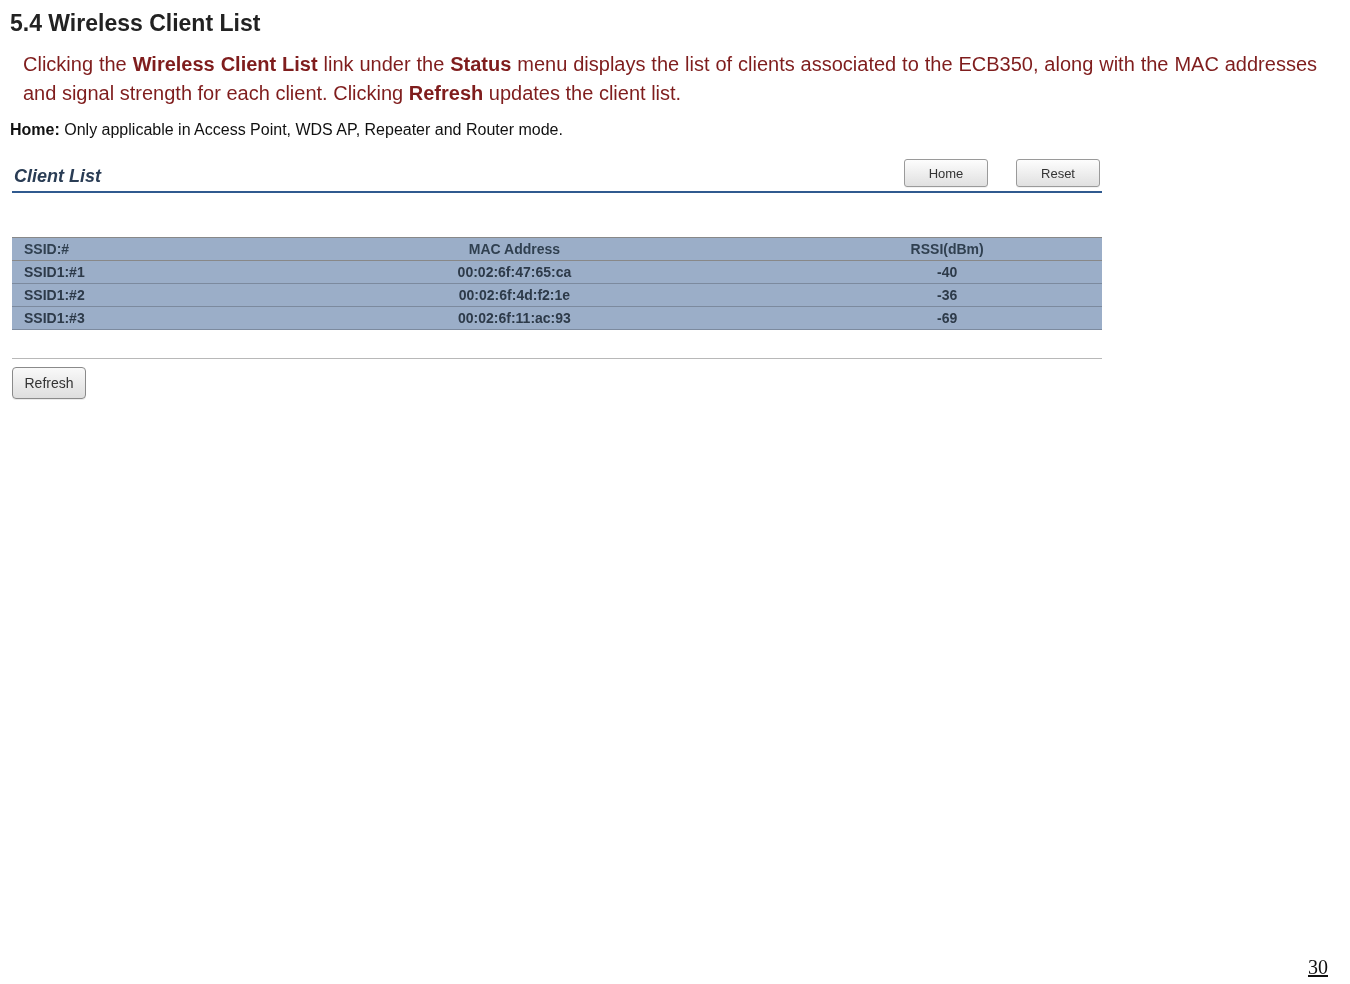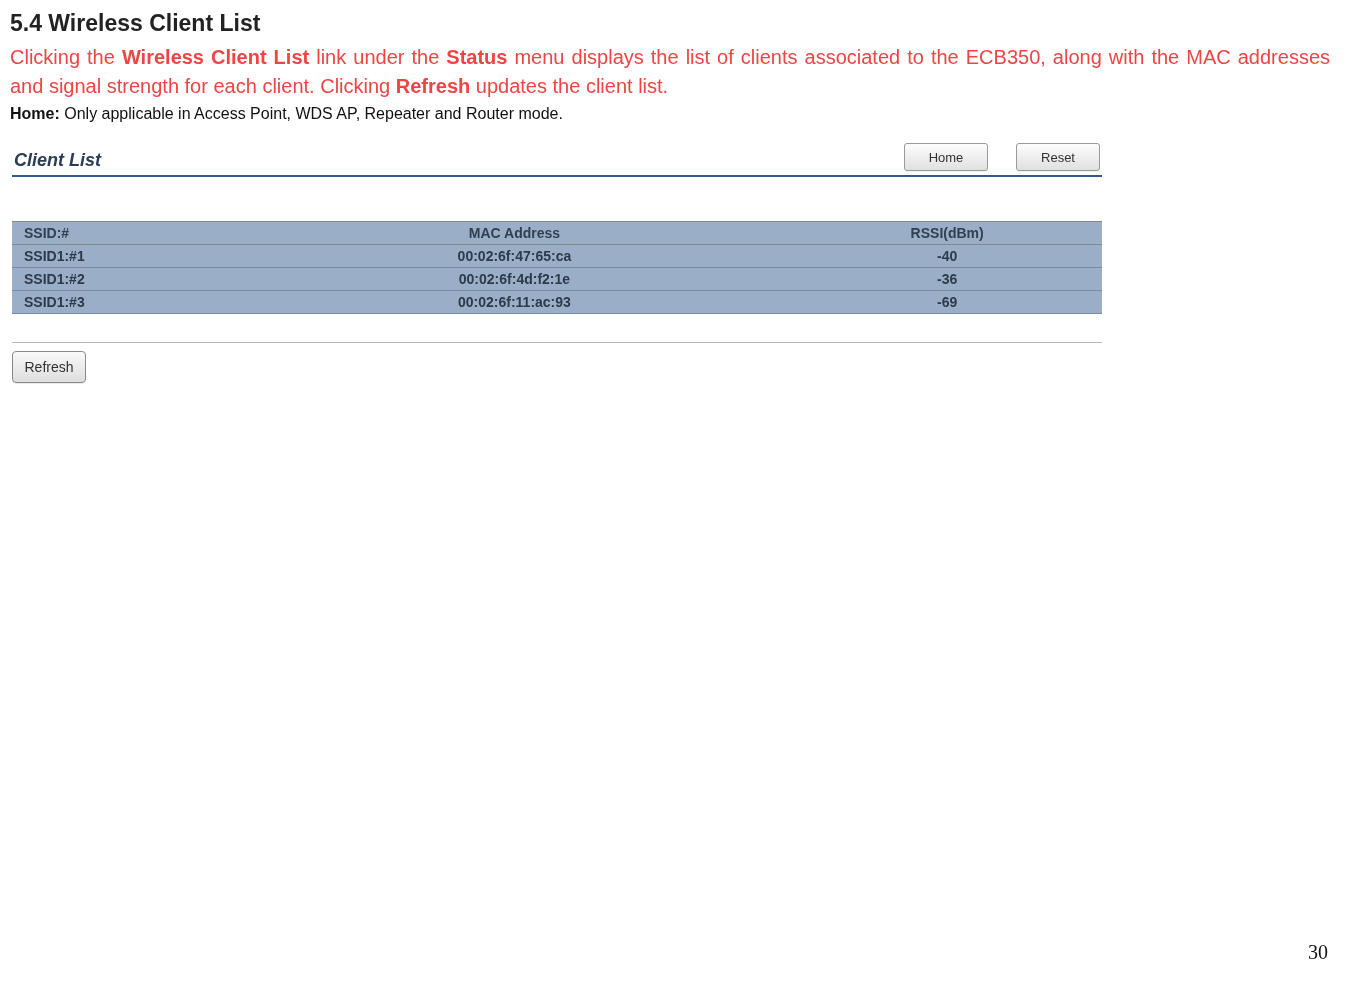--- a/index.html
+++ b/index.html
@@ -15,24 +15,24 @@
     padding: 10px 20px 0 10px;
   }
   .section-title {
     font-weight: bold;
     font-size: 23px;
     color: #222;
     margin: 0 0 6px 0;
   }
   .body-text {
     font-size: 20px;
-    color: #ef4444;
+    color: #7f1d1d;
     line-height: 1.45;
     text-align: justify;
-    margin: 0;
+    margin: 13px;
   }
   .body-text .b { font-weight: bold; }
   .note-text {
     font-size: 16px;
     color: #111;
     margin: 4px 0 20px 0;
   }
   .note-text .b { font-weight: bold; }
 
   .admin-panel {
@@ -110,25 +110,26 @@
     background: linear-gradient(#f9f9f9,#dedede);
     border:1px solid #8a8a8a;
     border-radius:4px;
     font-size:14px;
     color:#333;
     display:flex;align-items:center;justify-content:center;
     box-shadow: 0 1px 0 rgba(0,0,0,0.08);
   }
   .page-number {
     position: absolute;
-    bottom: 20px;
+    bottom: 5px;
     right: 22px;
     font-family: "Times New Roman", serif;
     font-size: 20px;
     color: #111;
+    text-decoration: underline;
   }
 </style>
 </head>
 <body>
 
 <div class="page">
   <h2 class="section-title">5.4   Wireless Client List</h2>
   <p class="body-text">
     <span>Clicking the </span><span class="b">Wireless Client List</span><span> link under the </span><span class="b">Status</span><span> menu displays the list of clients associated to the ECB350, along with the MAC addresses and signal strength for each client. Clicking </span><span class="b">Refresh</span><span> updates the client list.</span>
   </p>

